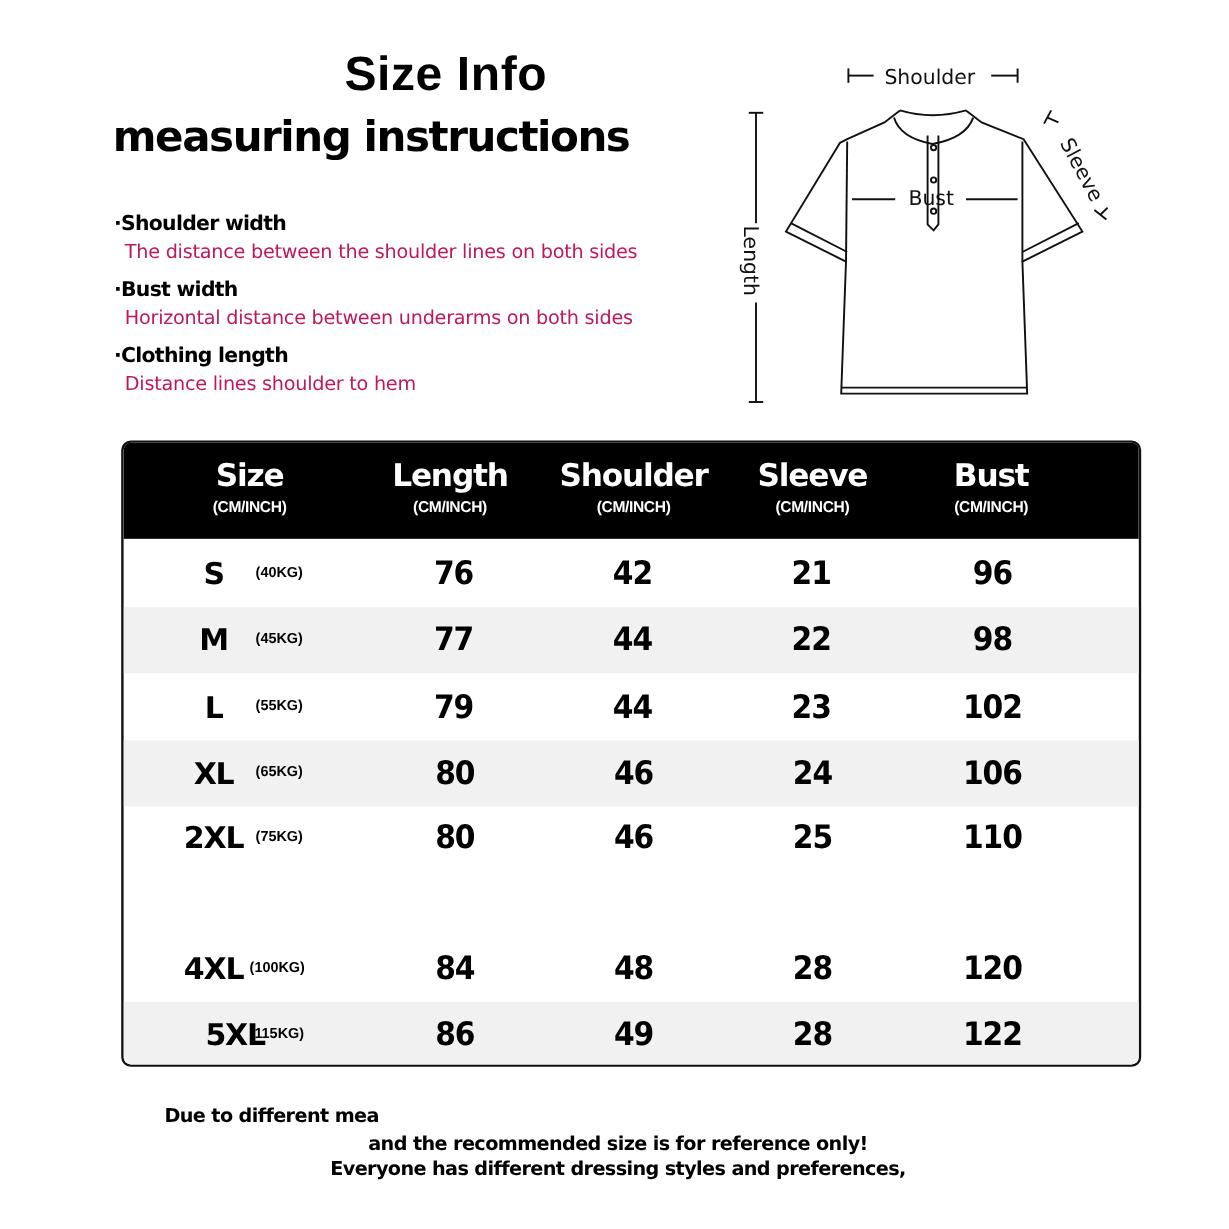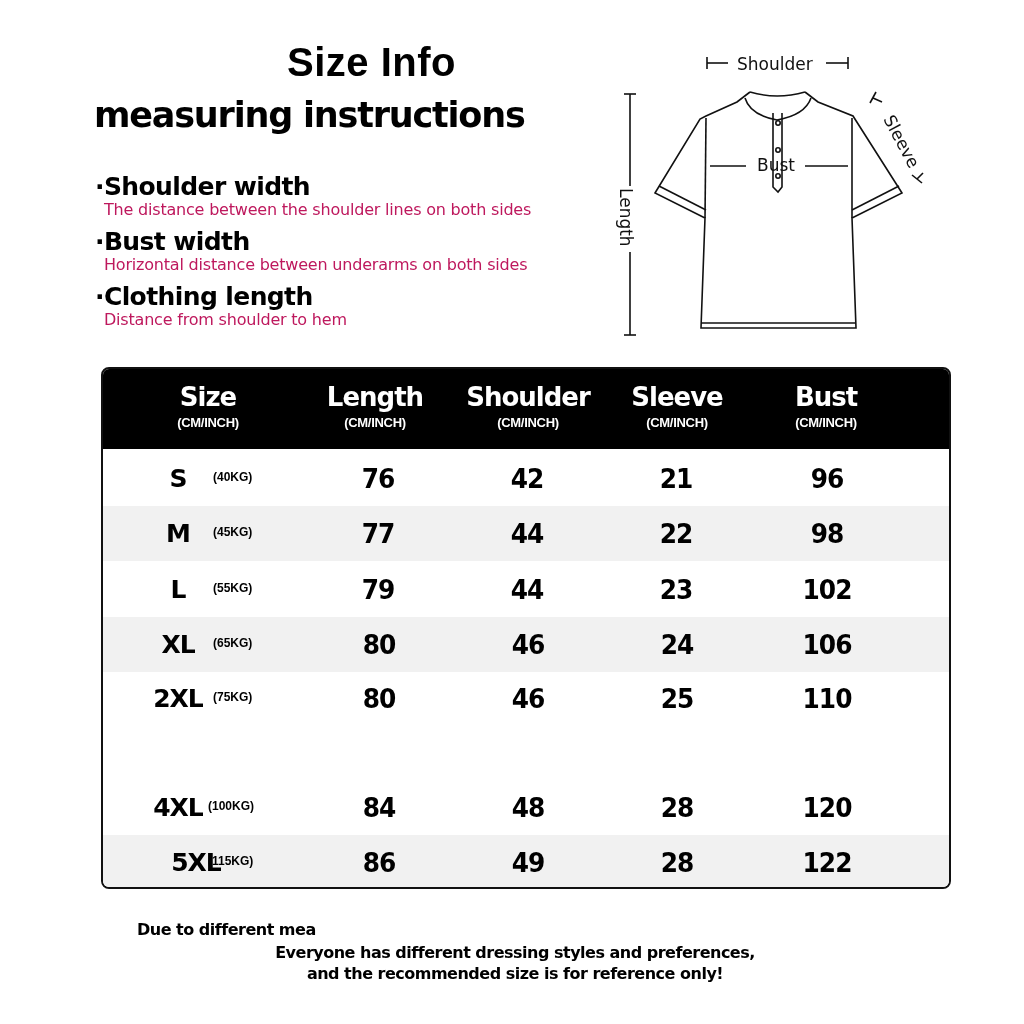--- a/index.html
+++ b/index.html
@@ -3,21 +3,21 @@
 <meta charset="utf-8">
 <style>
   html, body { margin: 0; padding: 0; background: #ffffff; }
   body { width: 1024px; height: 1024px; position: relative; overflow: hidden;
          font-family: "Liberation Sans", sans-serif; color: #000; }
   .title { position: absolute; left: 287px; top: 40px; font-size: 40px; font-weight: bold;
            font-family: "Liberation Sans", sans-serif; letter-spacing: 0.5px; }
   .subtitle { position: absolute; left: 94px; top: 95px; font-size: 35px; font-weight: bold;
               font-family: "DejaVu Sans", sans-serif; letter-spacing: -1.2px; }
   .instr { position: absolute; left: 95px; }
-  .instr .head { font-family: "DejaVu Sans", sans-serif; font-weight: bold; font-size: 25px;
+  .instr .head { font-family: "DejaVu Sans", sans-serif; font-weight: bold; font-size: 17px;
                  letter-spacing: -0.6px; line-height: 28px; }
   .instr .desc { font-family: "DejaVu Sans", sans-serif; font-size: 16px; margin-left: 9px;
                  line-height: 18px; color: #be185d; letter-spacing: -0.2px; }
   .diagram { position: absolute; left: 600px; top: 40px; width: 340px; height: 310px; }
 
   .table { position: absolute; left: 101px; top: 367px; width: 850px; height: 522px;
            border: 2px solid #111; border-radius: 8px; box-sizing: border-box; overflow: hidden;
            background: #fff; }
   .thead { position: absolute; left: 0; top: 0; width: 100%; height: 80px; background: #000;
            color: #fff; }
@@ -51,21 +51,21 @@
 <div class="instr" style="top:173px;">
   <div class="head">·Shoulder width</div>
   <div class="desc">The distance between the shoulder lines on both sides</div>
 </div>
 <div class="instr" style="top:228px;">
   <div class="head">·Bust width</div>
   <div class="desc">Horizontal distance between underarms on both sides</div>
 </div>
 <div class="instr" style="top:283px;">
   <div class="head">·Clothing length</div>
-  <div class="desc">Distance from shoulder to hem</div>
+  <div class="desc">Distance lines shoulder to hem</div>
 </div>
 
 <div class="diagram">
   <svg width="340" height="310" viewBox="0 0 340 310">
     <g fill="none" stroke="#111" stroke-width="1.6">
 
       <line x1="107" y1="17" x2="107" y2="29"></line>
       <line x1="107" y1="23" x2="128" y2="23"></line>
       <line x1="226" y1="23" x2="248" y2="23"></line>
       <line x1="248" y1="17" x2="248" y2="29"></line>
@@ -184,15 +184,15 @@
     <span class="weight" style="left:105px;">(115KG)</span>
     <span class="cell" style="left:216px;">86</span>
     <span class="cell" style="left:365px;">49</span>
     <span class="cell" style="left:514px;">28</span>
     <span class="cell" style="left:664px;">122</span>
   </div>
 </div>
 
 <div class="note1">Due to different mea</div>
 <div class="note2">
+  <div>and the recommended size is for reference only!</div>
   <div>Everyone has different dressing styles and preferences,</div>
-  <div>and the recommended size is for reference only!</div>
 </div>
 
 </body></html>

